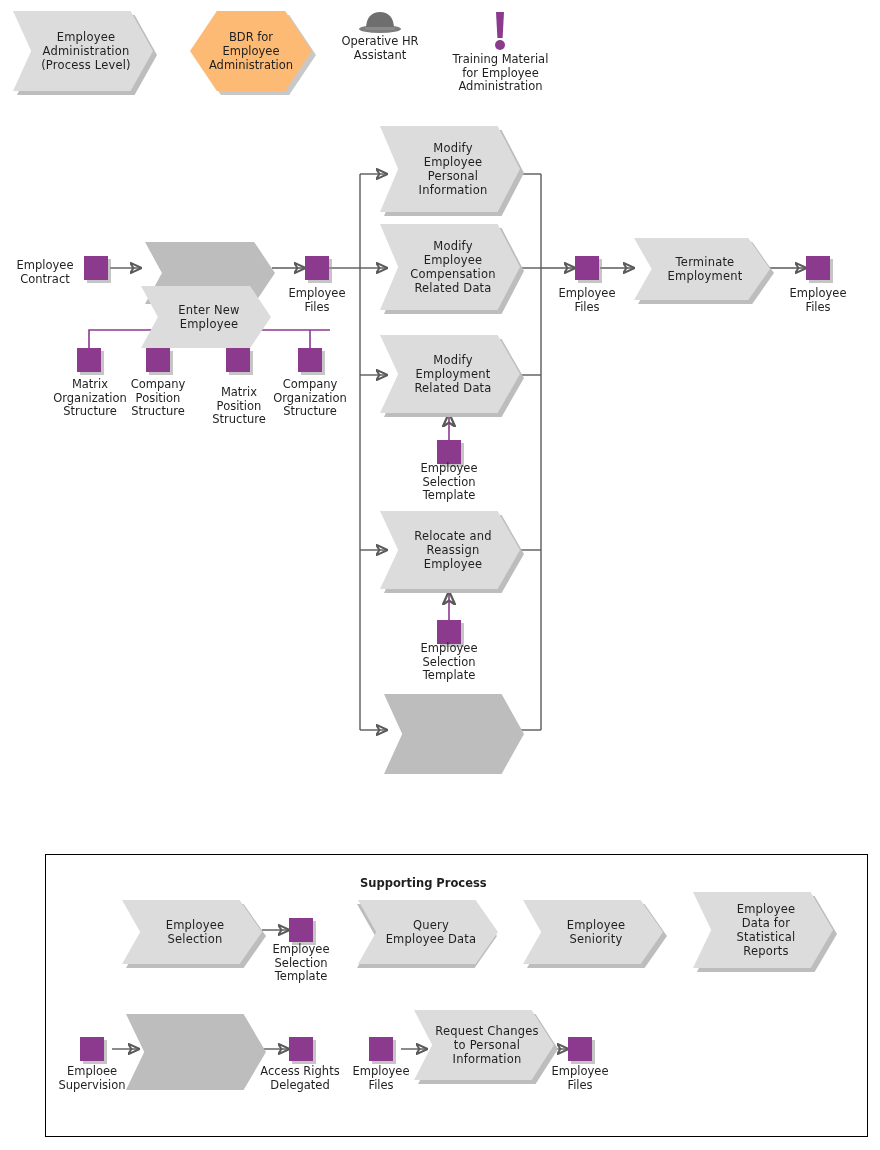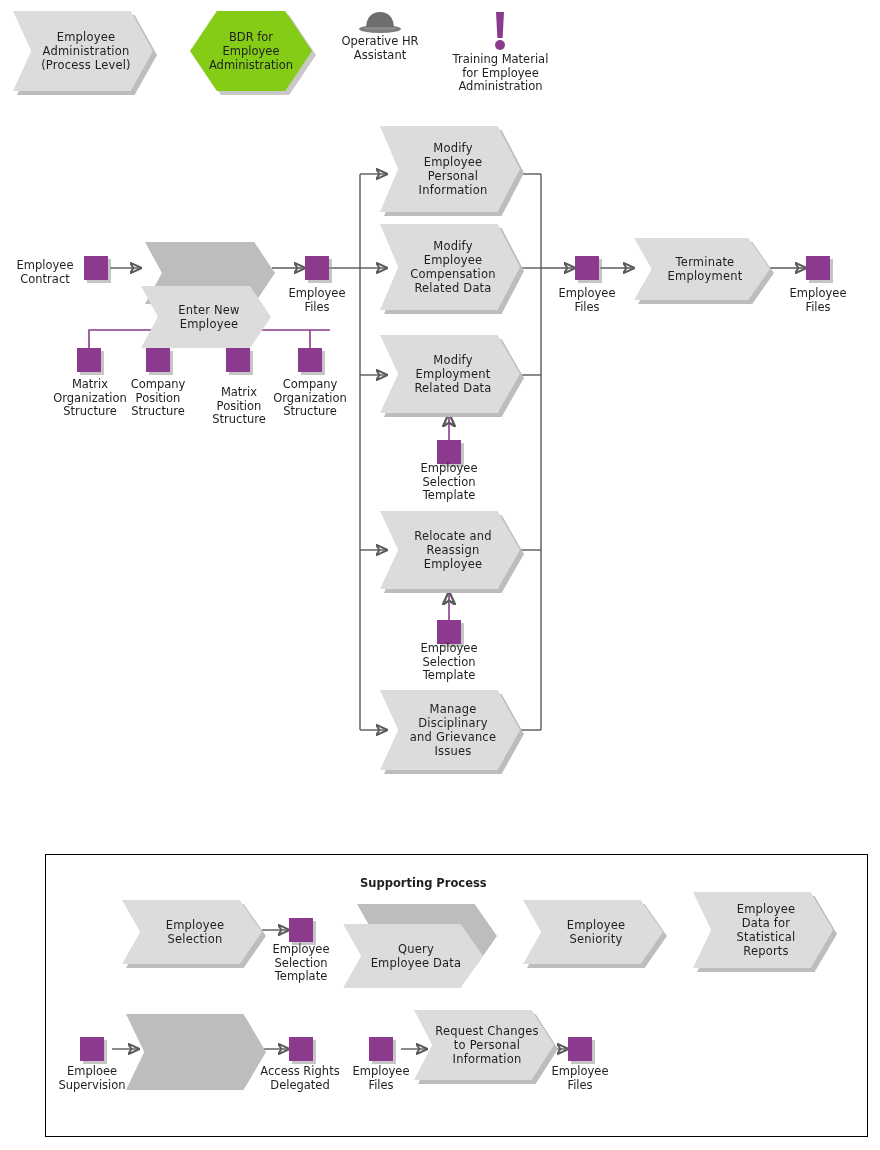--- a/index.html
+++ b/index.html
@@ -25,21 +25,21 @@
   .chev .lbl{padding:0 8px 0 14px;width:100%;box-sizing:border-box;}
   .chev-shadow{
     position:absolute;background:#bdbdbd;
     -webkit-clip-path:polygon(0 0, 84% 0, 100% 50%, 84% 100%, 0 100%, 13% 50%);
     clip-path:polygon(0 0, 84% 0, 100% 50%, 84% 100%, 0 100%, 13% 50%);
     z-index:0;
   }
 
   
   .hex{
-    position:absolute;background:#84cc16;
+    position:absolute;background:#fdba74;
     -webkit-clip-path:polygon(22% 0, 78% 0, 100% 50%, 78% 100%, 22% 100%, 0 50%);
     clip-path:polygon(22% 0, 78% 0, 100% 50%, 78% 100%, 22% 100%, 0 50%);
     display:flex;align-items:center;justify-content:center;text-align:center;
     font-size:11.5px;line-height:14px;color:#1f1f1f;
   }
   .hex-shadow{
     position:absolute;background:#c8c8c8;
     -webkit-clip-path:polygon(22% 0, 78% 0, 100% 50%, 78% 100%, 22% 100%, 0 50%);
     clip-path:polygon(22% 0, 78% 0, 100% 50%, 78% 100%, 22% 100%, 0 50%);
   }
@@ -239,26 +239,20 @@
 Reassign
 Employee</span>
   </div>
 
   <div class="sq" style="left:437px;top:620px;"></div>
   <div class="lab" style="left: 411px; top: 642px; width: 76px; white-space: pre-line;">Employee
 Selection
 Template</div>
 
   <div class="chev-shadow" style="left:384px;top:694px;width:140px;height:80px;"></div>
-  <div class="chev" style="left:380px;top:690px;width:140px;height:80px;">
-    <span class="lbl" style="white-space: pre-line;">Manage
-Disciplinary
-and Grievance
-Issues</span>
-  </div>
 
   <div class="sq" style="left:575px;top:256px;"></div>
   <div class="lab" style="left: 551px; top: 287px; width: 72px; white-space: pre-line;">Employee
 Files</div>
 
   <div class="chev-shadow" style="left:638px;top:242px;width:136px;height:62px;"></div>
   <div class="chev" style="left:634px;top:238px;width:136px;height:62px;">
     <span class="lbl" style="white-space: pre-line;">Terminate
 Employment</span>
   </div>
@@ -275,21 +269,21 @@
     <span class="lbl" style="white-space: pre-line;">Employee
 Selection</span>
   </div>
 
   <div class="sq" style="left:289px;top:918px;"></div>
   <div class="lab" style="left: 263px; top: 943px; width: 76px; white-space: pre-line;">Employee
 Selection
 Template</div>
 
   <div class="chev-shadow" style="left:357px;top:904px;width:140px;height:64px;"></div>
-  <div class="chev" style="left:343px;top:900px;width:140px;height:64px;margin-top:24px;">
+  <div class="chev" style="left:358px;top:900px;width:140px;height:64px;">
     <span class="lbl" style="white-space: pre-line;">Query
 Employee Data</span>
   </div>
 
   <div class="chev-shadow" style="left:527px;top:904px;width:140px;height:64px;"></div>
   <div class="chev" style="left:523px;top:900px;width:140px;height:64px;">
     <span class="lbl" style="white-space: pre-line;">Employee
 Seniority</span>
   </div>
 

